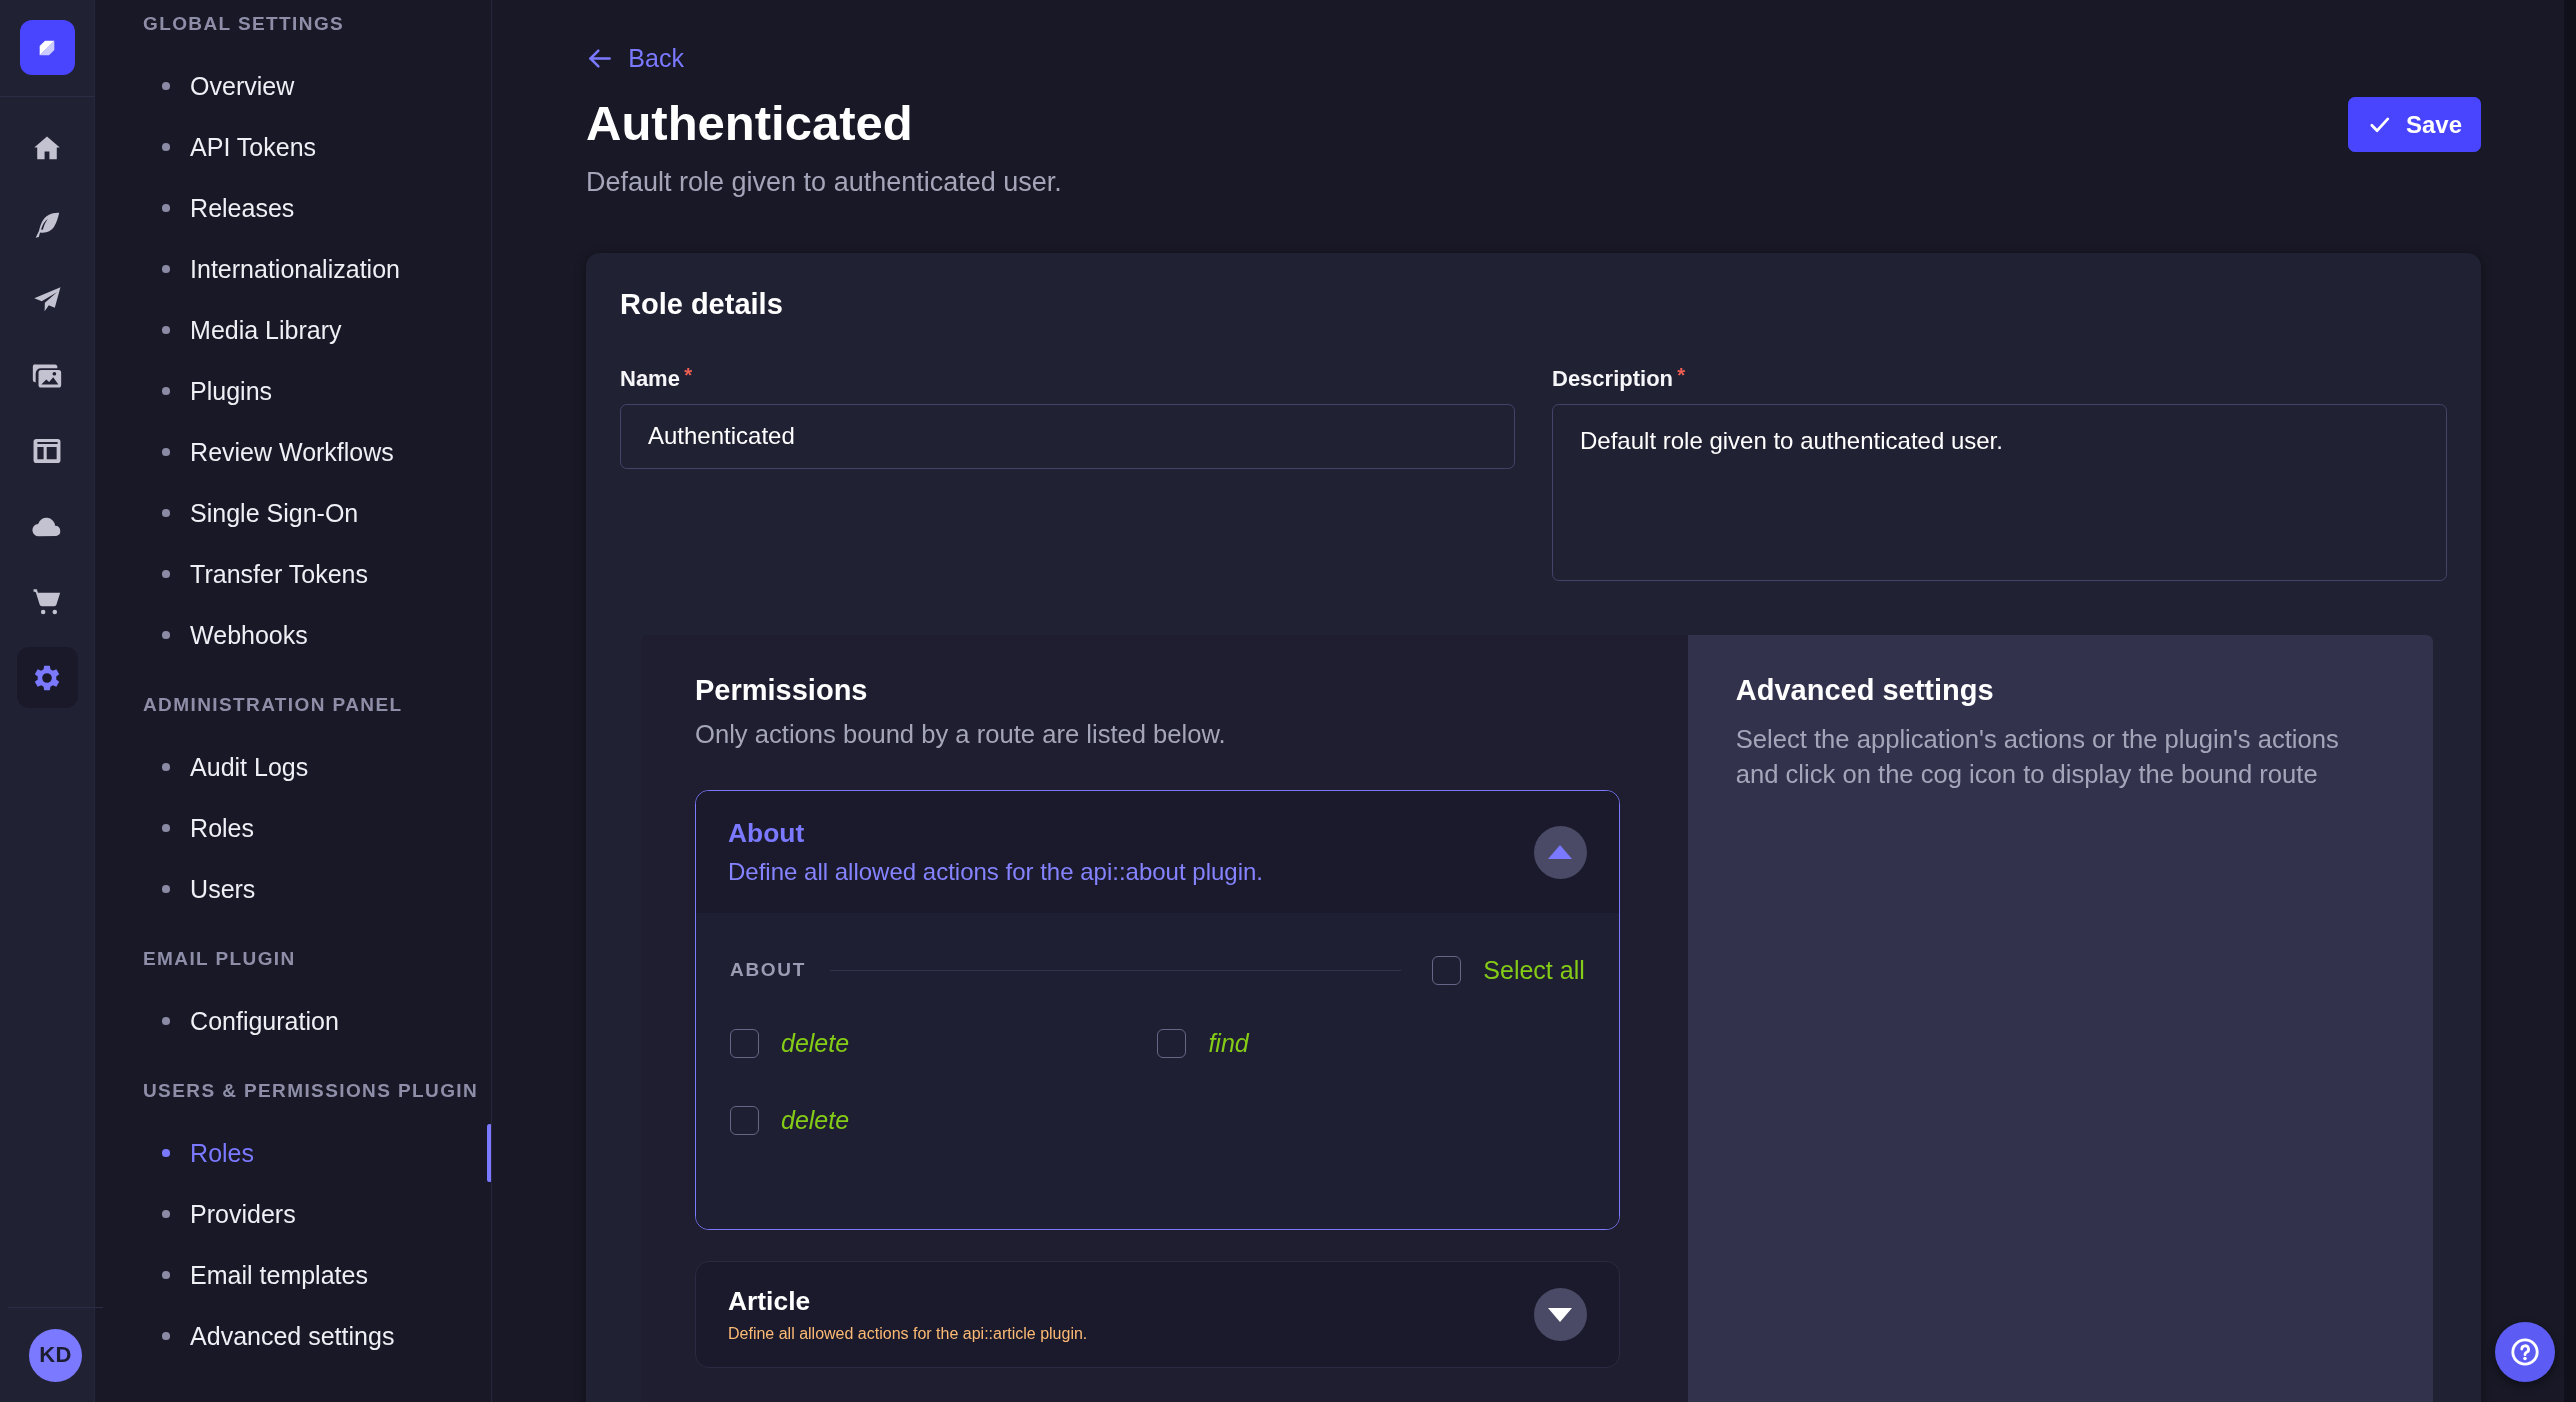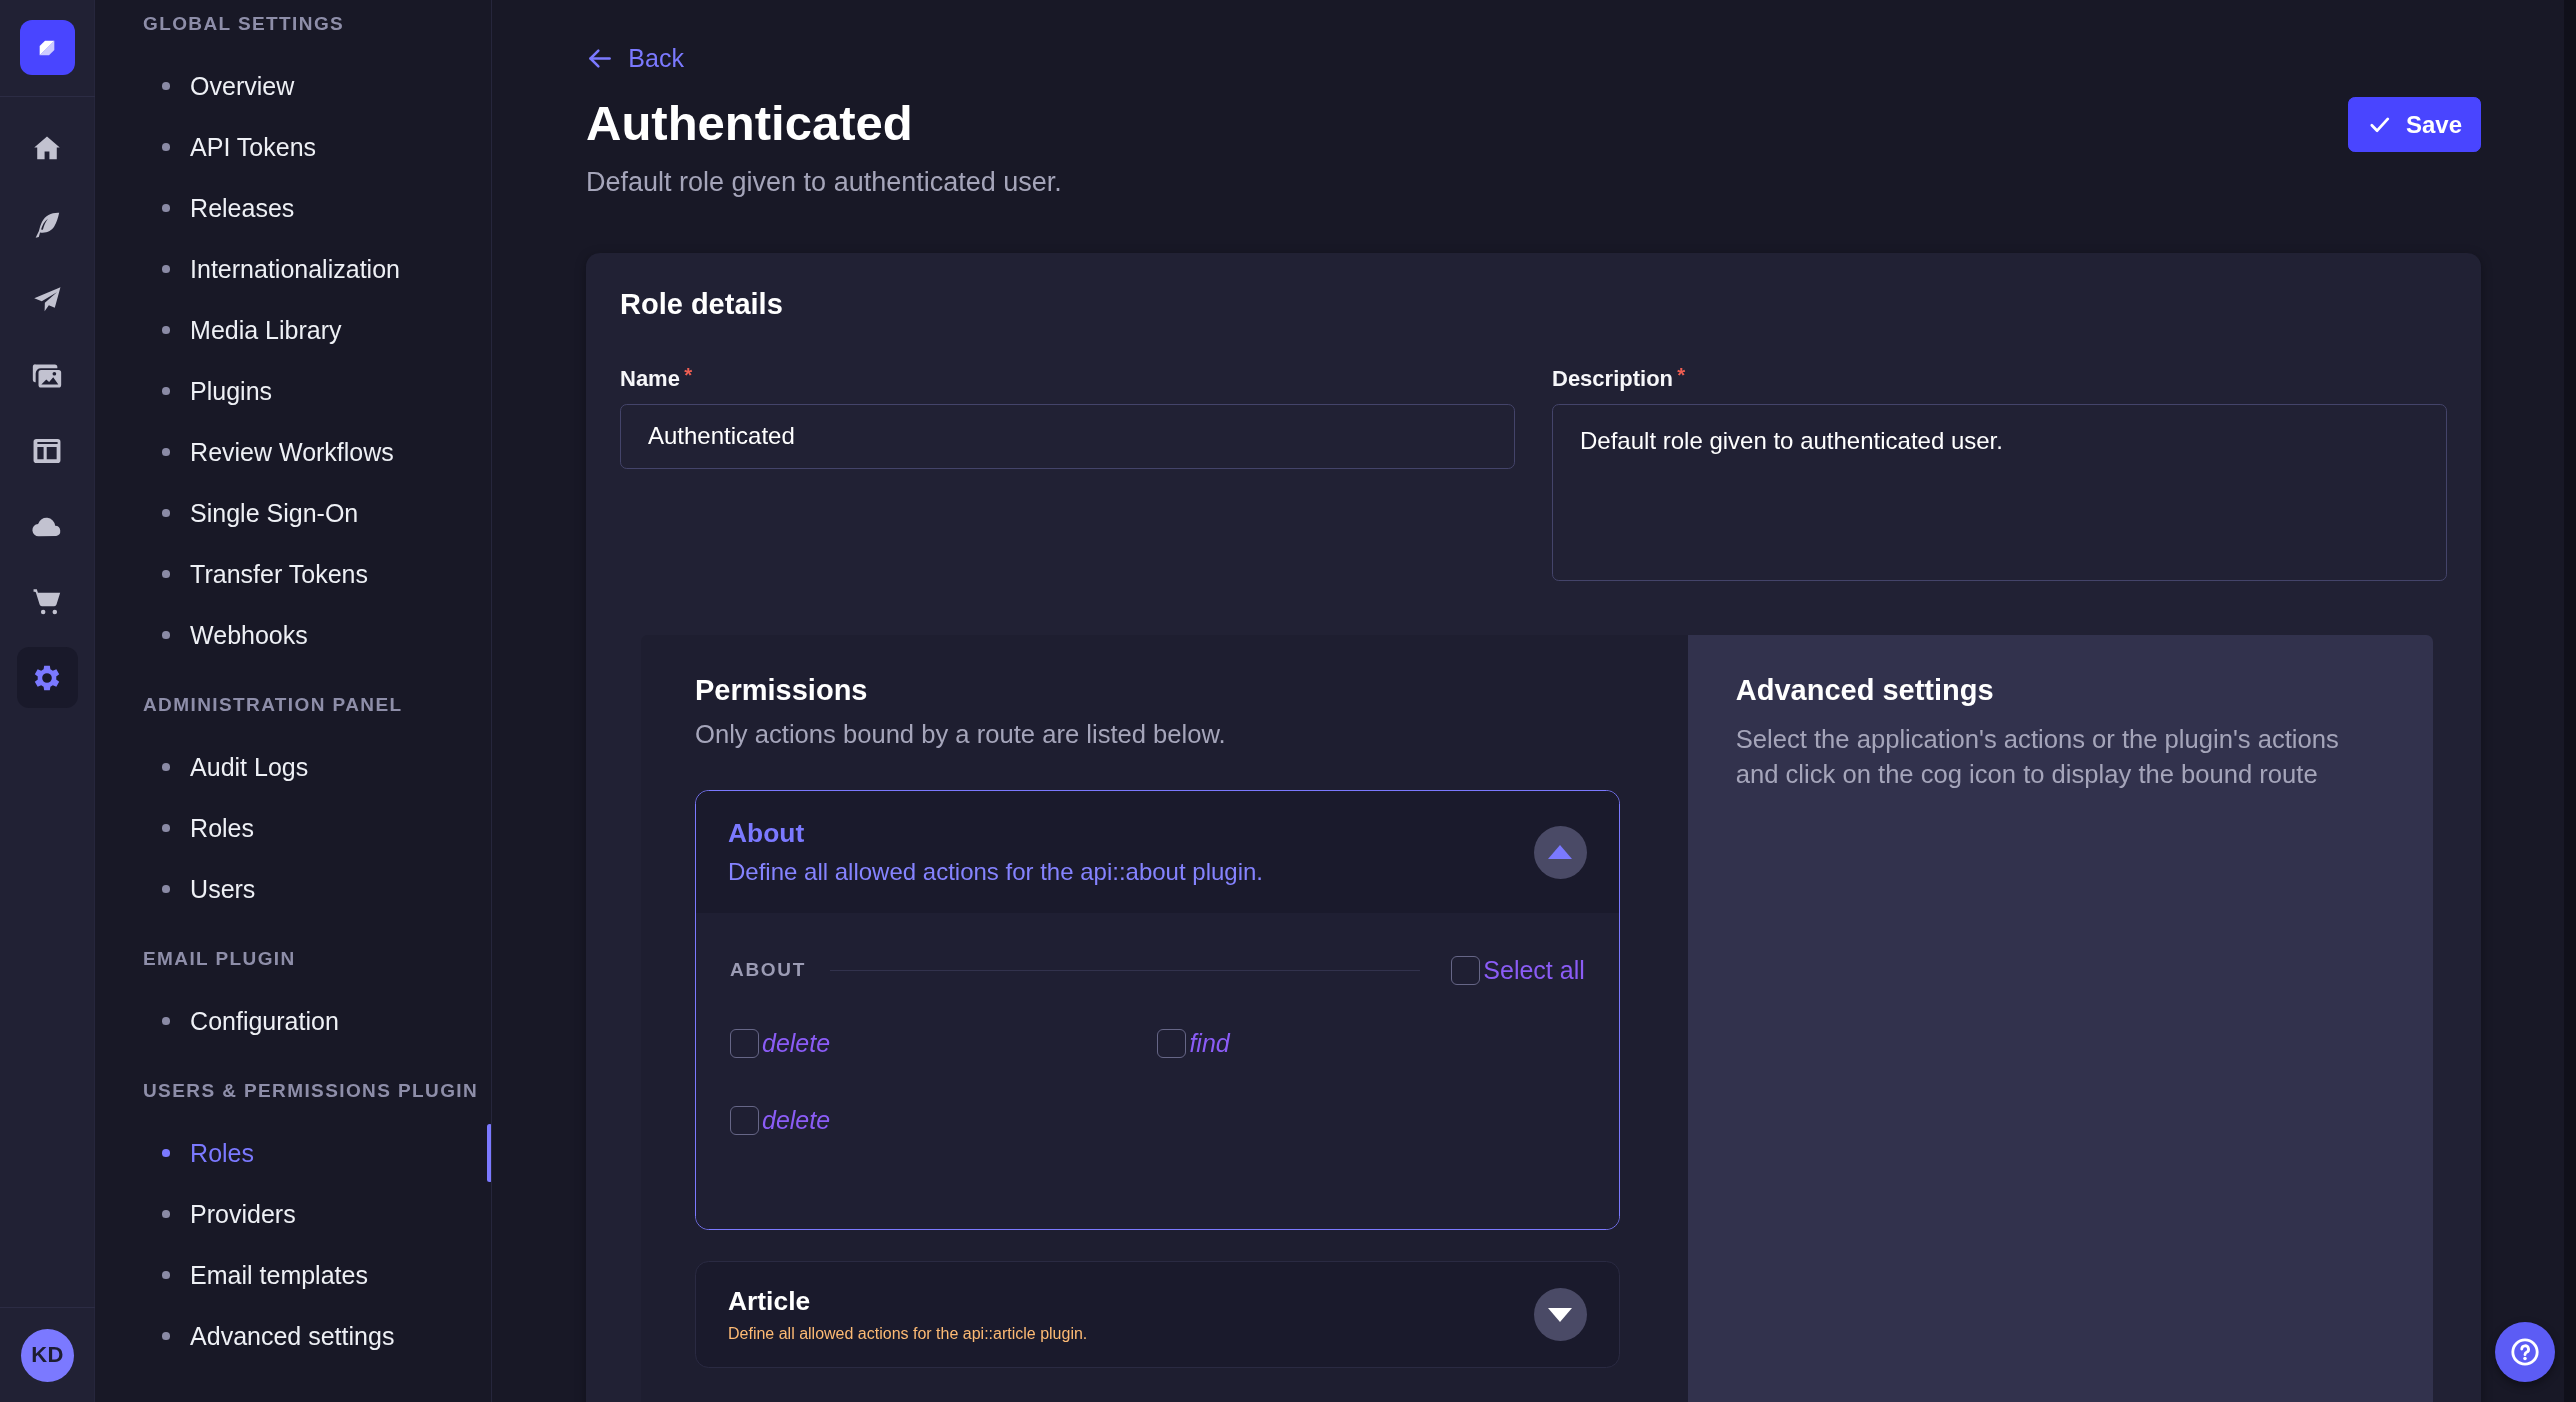--- a/index.html
+++ b/index.html
@@ -29,21 +29,21 @@
   .rail-icons { display:flex; flex-direction:column; align-items:center; margin-top:22px; }
   .rail-item {
     width:61px; height:61px; border-radius:12px;
     display:flex; align-items:center; justify-content:center;
     margin-bottom:14.5px; cursor:pointer;
   }
   .rail-item svg { width:34px; height:34px; fill:#c2c2d0; }
   .rail-item.active { background:#19192a; }
   .rail-item.active svg { fill:#7b79ff; }
   .rail-bottom {
-    position:absolute; bottom:0; left:0; width:95px;
+    position:absolute; bottom:0; left:8px; width:95px;
     border-top:0.9px solid #2c2c44;
     height:95px;
     display:flex; align-items:center; justify-content:center;
   }
   .avatar {
     width:53px; height:53px; border-radius:50%;
     background:#7b79ff; color:#1d1d31;
     font-size:22px; font-weight:700;
     display:flex; align-items:center; justify-content:center;
     cursor:pointer; letter-spacing:0.4px;
@@ -175,21 +175,21 @@
   }
   .acc-body { background:#1f1f33; padding:43px 34px 94px 34px; }
   .group-row { display:flex; align-items:center; }
   .group-label { font-size:19px; font-weight:700; letter-spacing:1.7px; color:#9b9bb4; }
   .group-line { flex:1; height:0.9px; background:#32324d; margin:0 31px 0 24px; }
   .checkbox {
     width:29px; height:29px; border-radius:6px;
     border:0.9px solid #666687; background:transparent;
     cursor:pointer; flex:0 0 auto;
   }
-  .cb-item { display:flex; align-items:center; gap:3px; font-size:25px; color:#8b5cf6; }
+  .cb-item { display:flex; align-items:center; gap:22px; font-size:25px; color:#84cc16; }
   .cb-grid {
     margin-top:44px;
     display:grid; grid-template-columns:1fr 1fr;
     row-gap:48px;
     font-style:italic;
   }
   
   .accordion2 {
     margin-top:31px;
     border:0.9px solid #2a2a42; border-radius:13.6px;

